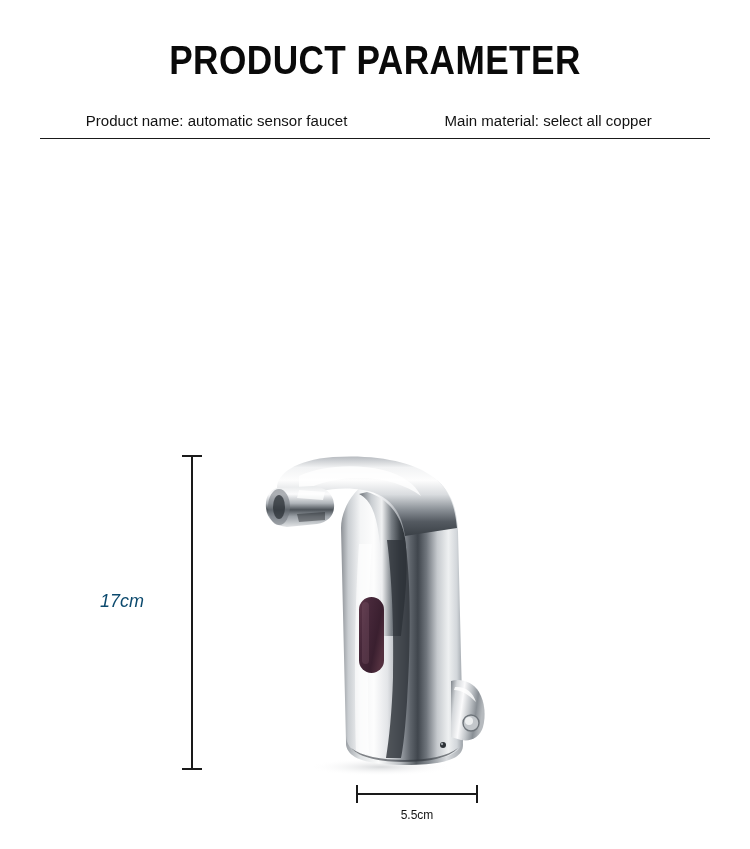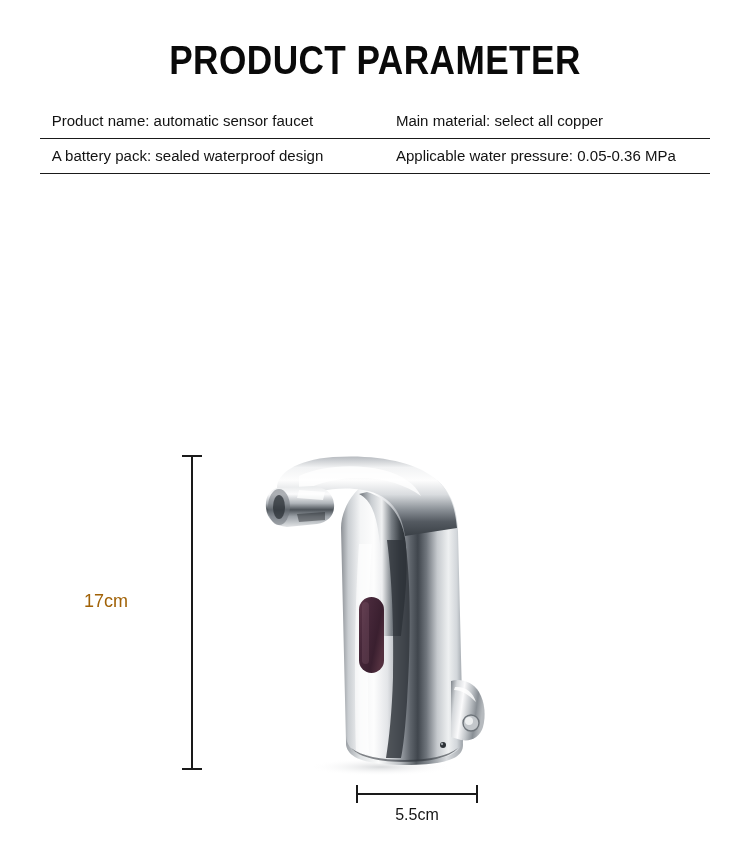--- a/index.html
+++ b/index.html
@@ -41,20 +41,21 @@
     left: 40px;
     top: 104px;
     width: 670px;
   }
   .spec-row {
     display: flex;
     align-items: center;
     height: 35px;
     border-bottom: 1.6px solid #1a1a1a;
     box-sizing: border-box;
+    text-align: center;
   }
   .spec-cell {
     font-size: 15.5px;
     line-height: 18px;
     color: #121212;
     white-space: nowrap;
     transform: scaleX(0.97);
     transform-origin: left center;
   }
   .spec-cell.left {
@@ -84,26 +85,27 @@
     left: -9px;
     width: 20px;
     height: 2px;
     background: #1a1a1a;
   }
   .dim-vertical::before { top: 0; }
   .dim-vertical::after  { bottom: 0; }
 
   .dim-label-height {
     position: absolute;
-    left: 84px;
+    left: 100px;
     top: 591px;
     font-size: 18px;
     line-height: 20px;
-    color: #a16207;
+    color: #0c4a6e;
     white-space: nowrap;
+    font-style: italic;
   }
 
   .dim-horizontal {
     position: absolute;
     left: 356px;
     top: 793px;
     width: 122px;
     height: 2px;
     background: #1a1a1a;
   }
@@ -118,21 +120,21 @@
   }
   .dim-horizontal::before { left: 0; }
   .dim-horizontal::after  { right: 0; }
 
   .dim-label-width {
     position: absolute;
     left: 356px;
     top: 805px;
     width: 122px;
     text-align: center;
-    font-size: 16px;
+    font-size: 12px;
     line-height: 20px;
     color: #151515;
     white-space: nowrap;
   }
 
   
   .product-photo {
     position: absolute;
     left: 255px;
     top: 440px;
@@ -149,24 +151,20 @@
 <div class="spec-table">
 
   <div class="spec-row">
     <div class="spec-cell left">Product name: automatic sensor faucet</div>
     <div class="spec-cell right">Main material: select all copper</div>
   </div>
 
 
 
 
-  <div class="spec-row">
-    <div class="spec-cell left">A battery pack: sealed waterproof design</div>
-    <div class="spec-cell right">Applicable water pressure: 0.05-0.36 MPa</div>
-  </div>
 
 </div>
 
 <div class="product-photo">
   <svg width="260" height="340" viewBox="0 0 260 340" xmlns="http://www.w3.org/2000/svg">
     <defs>
 
       <linearGradient id="bodyChrome" x1="0" y1="0" x2="1" y2="0">
         <stop offset="0.00" stop-color="#8d9196"></stop>
         <stop offset="0.06" stop-color="#c9cdd1"></stop>

